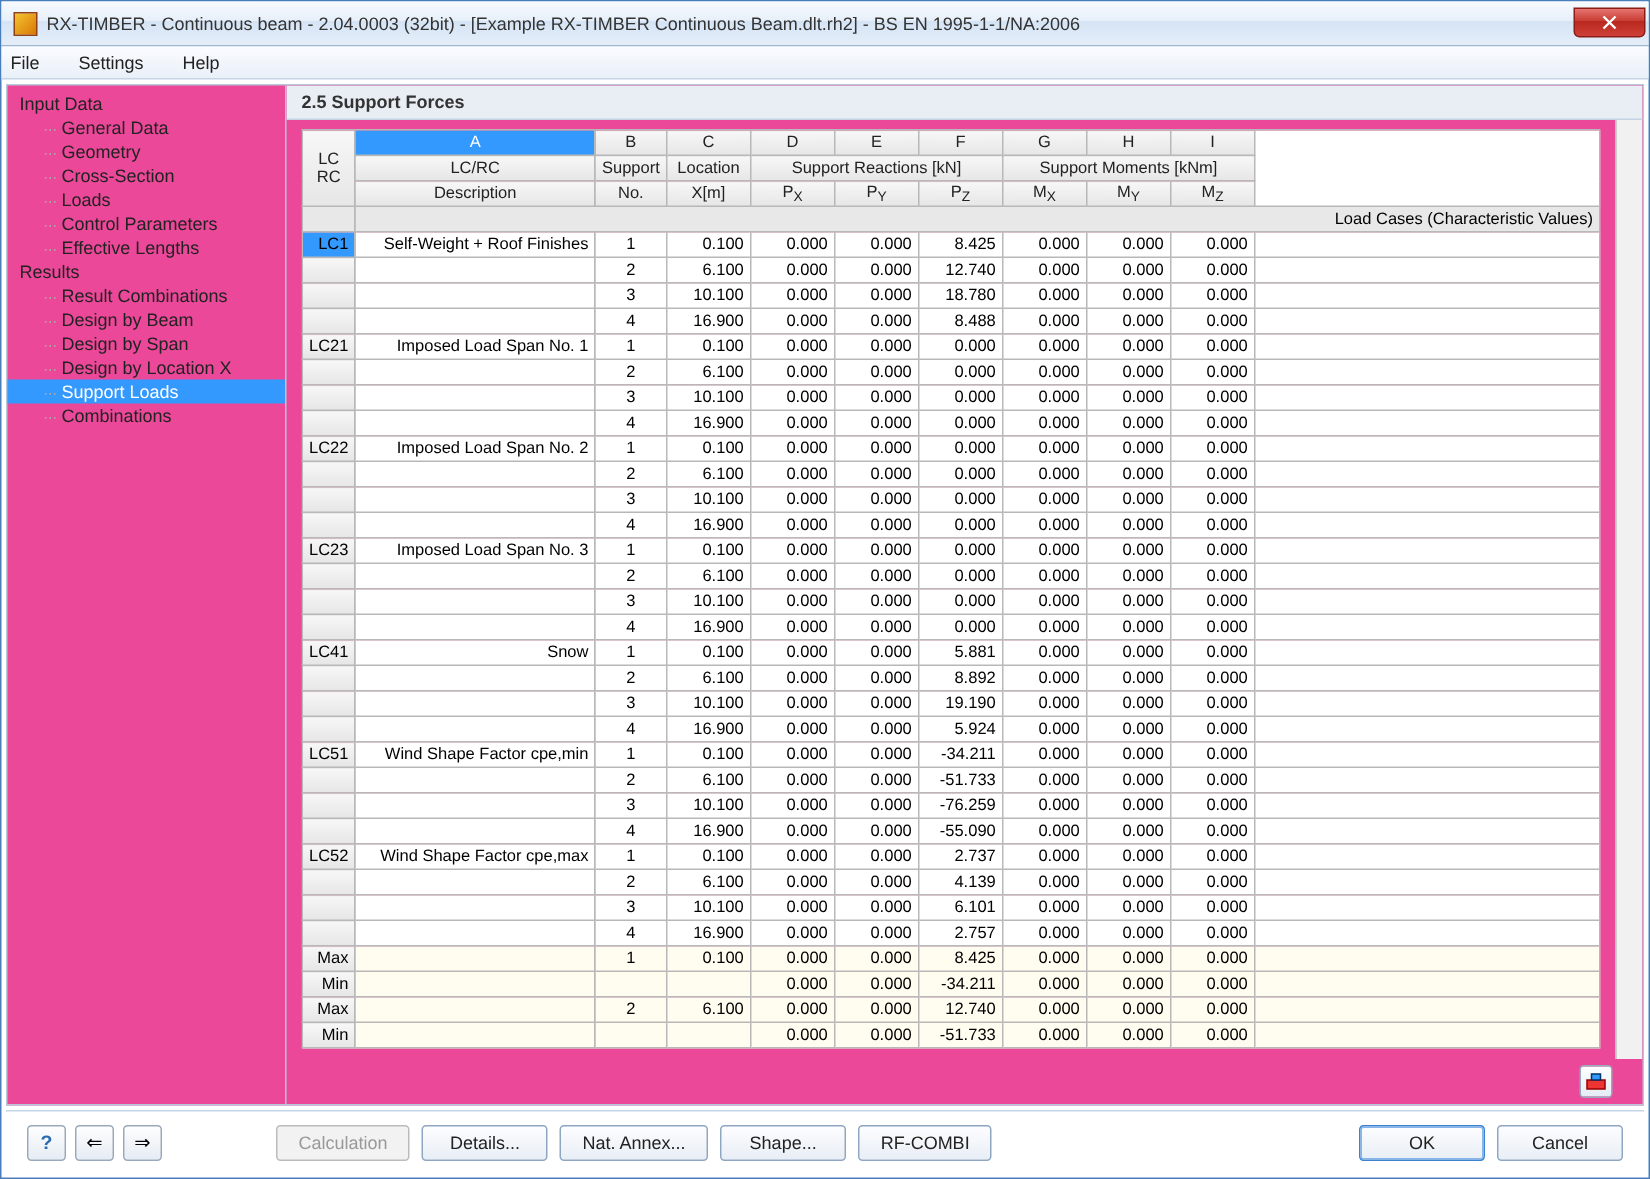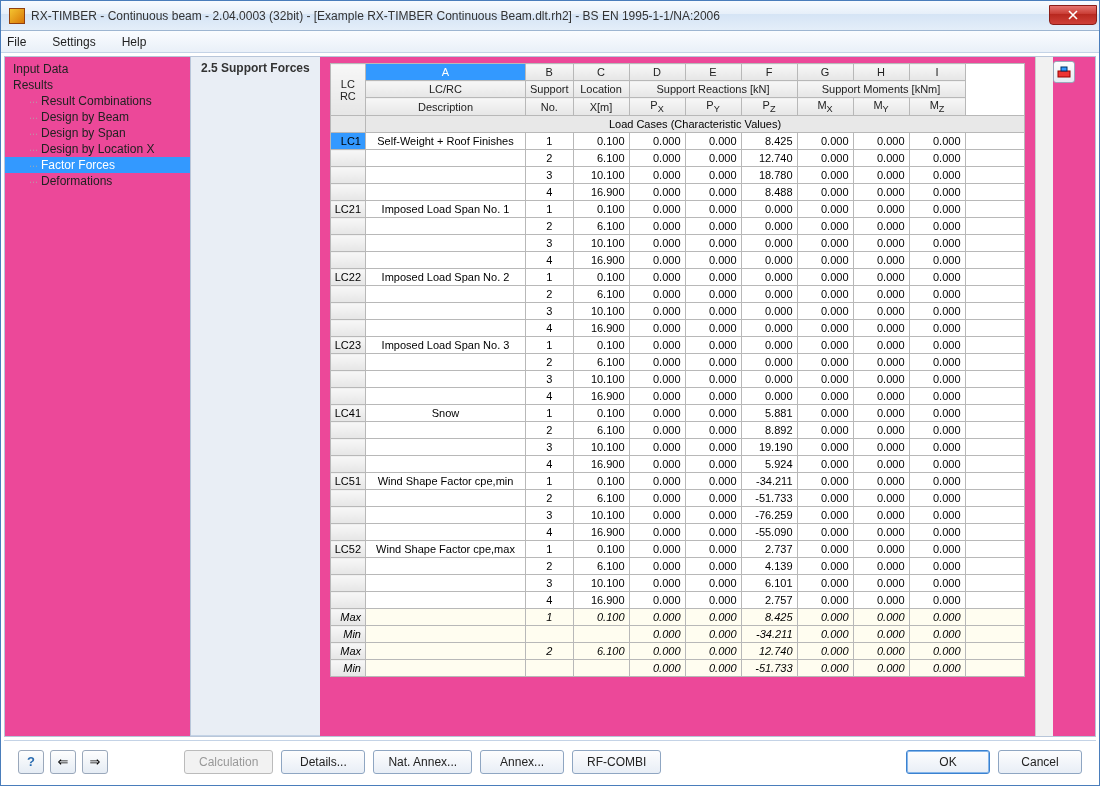--- a/index.html
+++ b/index.html
@@ -78,20 +78,21 @@
   white-space: nowrap;
 }
 .tree-root .dash::before { content: "⋯"; color: #aaa; font-size: 9px; margin-right: 4px; letter-spacing: -1px; }
 .tree-root .selected {
   background: #3399ff;
   color: #fff;
 }
 .main {
   flex: 1;
   display: flex;
+  flex-direction: column;
   overflow: hidden;
 }
 .section-title {
   background: #e9eef5;
   padding: 4px 10px;
   font-weight: 600;
   color: #333;
   border-bottom: 1px solid #c4d3e6;
 }
 .grid-wrap {
@@ -125,21 +126,21 @@
   text-align: right;
 }
 .lc-sel {
   background: #3399ff !important;
   color: #fff;
 }
 .group-row td {
   background: #e8e8e8 !important;
   font-weight: normal;
 }
-.max-row td, .min-row td { background: #fffdf0 !important; font-style: italic; }
+.max-row td, .min-row td { background: #fffdf0 !important; }
 .max-row .lc-cell, .min-row .lc-cell { background: linear-gradient(to bottom,#f7f7f7,#e6e6e6) !important; }
 .corner-btn {
   width: 22px; height: 22px;
   border: 1px solid #9aa8bb;
   background: linear-gradient(to bottom,#fefefe,#e5ecf4);
   border-radius: 3px;
   display: inline-flex; align-items: center; justify-content: center;
   margin: 4px 10px 4px 0;
   float: right;
 }
@@ -170,21 +171,21 @@
   border-radius: 3px;
   font-size: 12px;
   color: #222;
 }
 .btn:disabled { color: #999; border-color: #bbb; background: #f2f2f2; }
 .btn.primary {
   border-color: #3b82d0;
   box-shadow: 0 0 0 1px #86b6ea inset;
 }
 .spacer { flex: 1; }
-table.grid td.desc { text-align: center; }
+table.grid td.desc { text-align: right; }
 table.grid tr.data-row td { color: #000; }
 table.grid .filler { background: #fff; }
 .sub-hdr { font-size: 11px; margin-top: 12px; }
 .scroll-ind {
   width: 18px;
   background: #f1f1f1;
   border-left: 1px solid #ccc;
 }
 .grid-outer { display:flex; flex:1; overflow:hidden; }
 </style>
@@ -208,28 +209,36 @@
   <div class="menubar">
     <span>File</span>
     <span>Settings</span>
     <span>Help</span>
   </div>
 
   <div class="body-area">
     <div class="sidebar">
       <div class="tree-root">
         <div class="group">Input Data</div>
+        <div id="tree-input">
+            <div class="item dash">General Data</div>
+            <div class="item dash">Geometry</div>
+            <div class="item dash">Cross-Section</div>
+            <div class="item dash">Loads</div>
+            <div class="item dash">Control Parameters</div>
+            <div class="item dash">Effective Lengths</div>
+          </div>
         <div class="group">Results</div>
         <div id="tree-results">
             <div class="item dash">Result Combinations</div>
             <div class="item dash">Design by Beam</div>
             <div class="item dash">Design by Span</div>
             <div class="item dash">Design by Location X</div>
-            <div class="item dash selected">Factor Forces</div>
-            <div class="item dash">Deformations</div>
+            <div class="item dash selected">Support Loads</div>
+            <div class="item dash">Combinations</div>
           </div>
       </div>
     </div>
 
     <div class="main">
       <div class="section-title">2.5 Support Forces</div>
 
       <div class="grid-outer">
       <div class="grid-wrap">
         <table class="grid">
@@ -725,20 +734,20 @@
           <span>⇐</span>
         </div>
       <div class="icon-btn">
           <span>⇒</span>
         </div>
     </div>
     <div style="width:60px"></div>
     <button class="btn" disabled="">Calculation</button>
     <button class="btn">Details...</button>
     <button class="btn">Nat. Annex...</button>
-    <button class="btn">Annex...</button>
+    <button class="btn">Shape...</button>
     <button class="btn">RF-COMBI</button>
     <div class="spacer"></div>
     <button class="btn primary">OK</button>
     <button class="btn">Cancel</button>
   </div>
 
 </div>
 
 </body></html>

